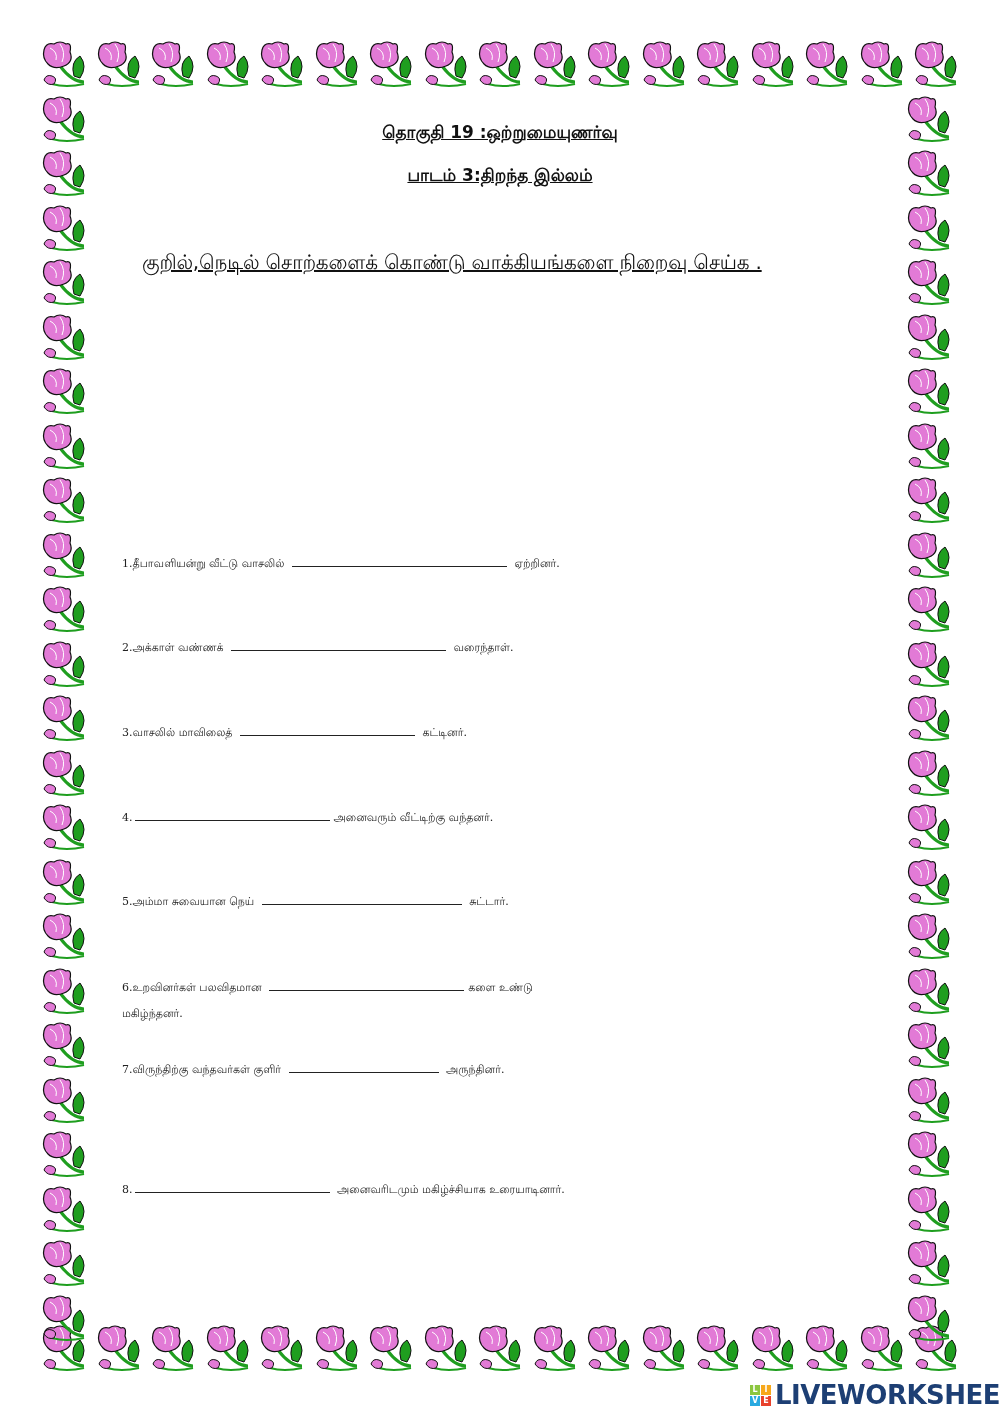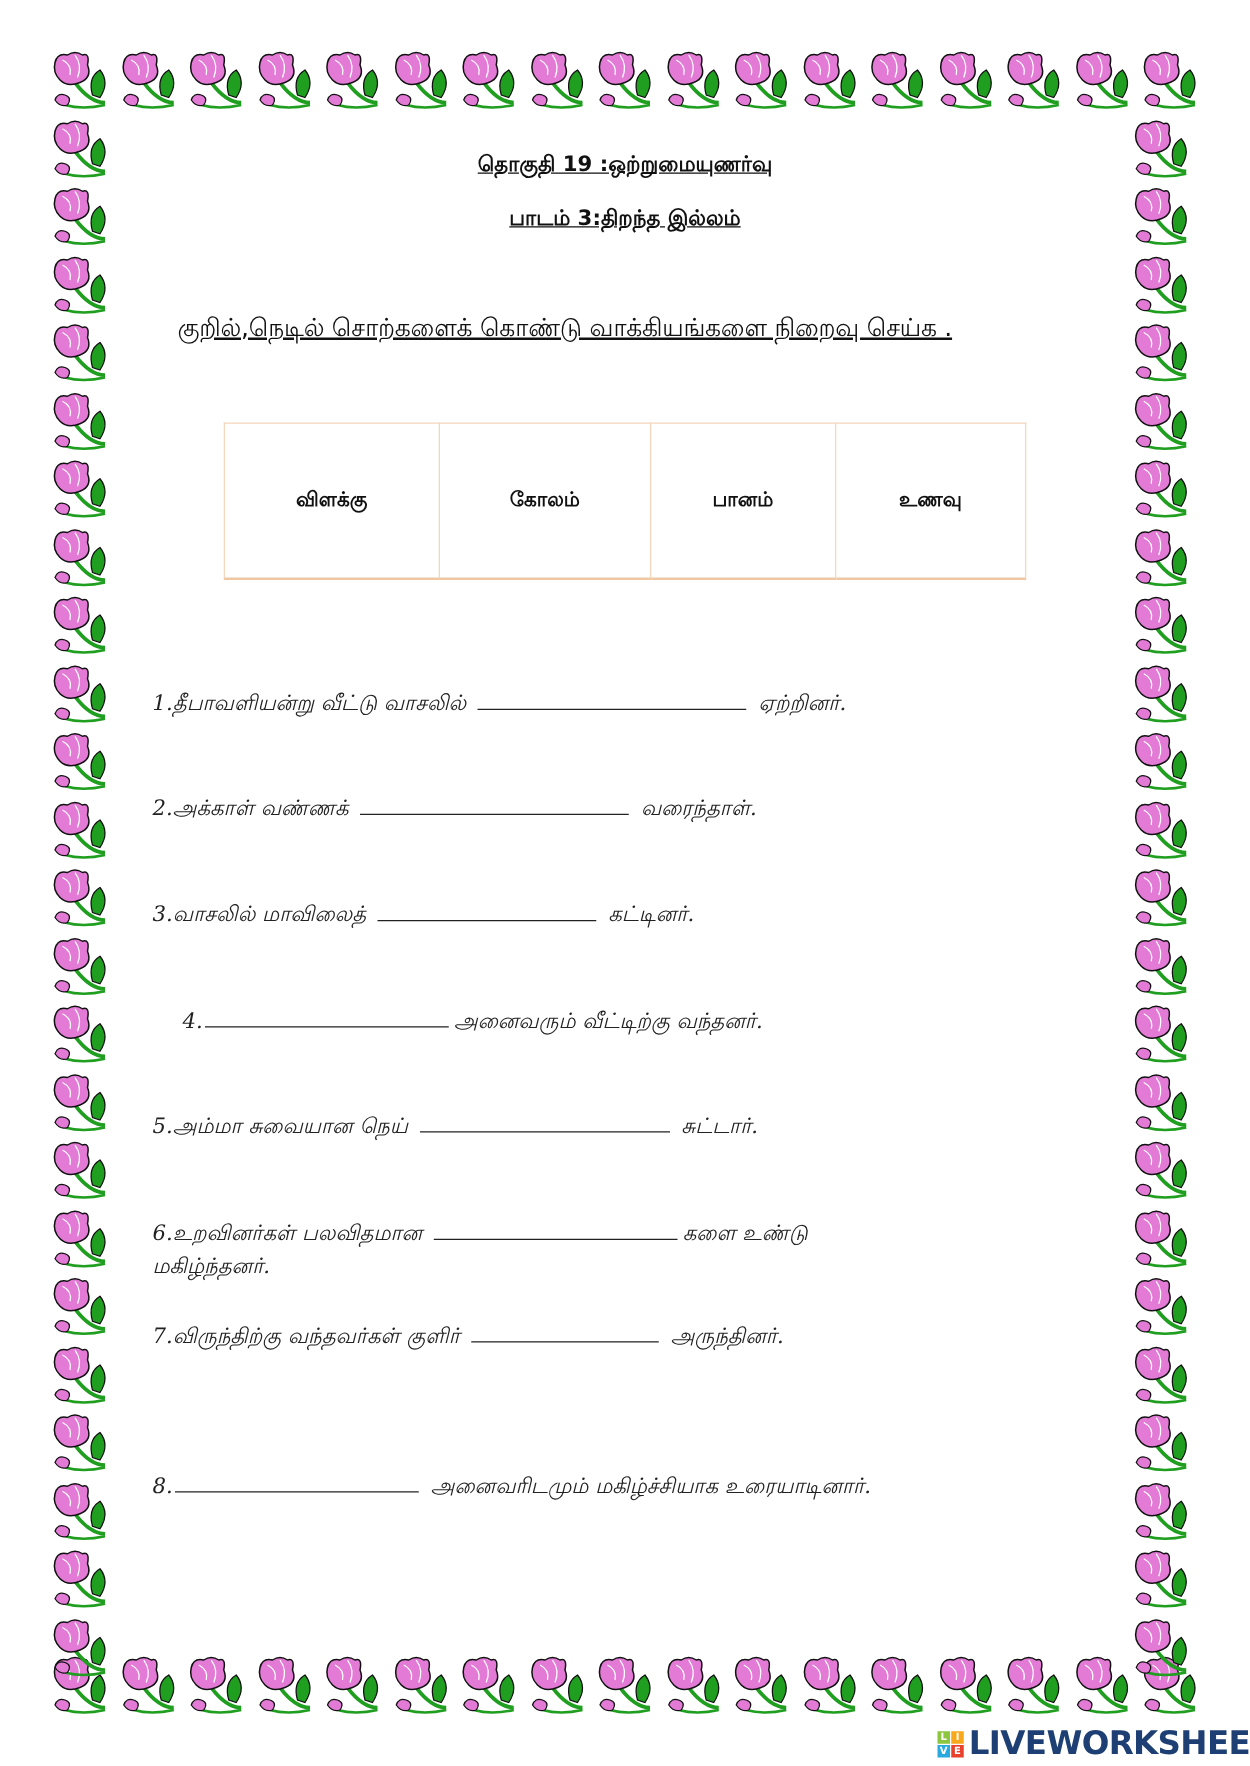--- a/index.html
+++ b/index.html
@@ -11,22 +11,22 @@
            font-family:"DejaVu Sans", sans-serif; font-weight:bold; font-size:17px;
            text-decoration:underline; }
   .instr { position:absolute; left:122px; top:250px; width:740px;
            font-family:"DejaVu Sans", sans-serif; font-weight:normal; font-size:20px;
            text-decoration:underline; white-space:nowrap; letter-spacing:-0.2px;margin-left:20px; }
   table.words { position:absolute; left:179px; top:338px; width:642px; height:126px;
                 border-collapse:collapse; }
   table.words td { border:1px solid #f3d6bd; text-align:center; vertical-align:middle;
                    font-family:"DejaVu Sans", sans-serif; font-weight:bold; font-size:16px; }
   table.words tr:first-child td { border-bottom:2px solid #efc7a3; }
-  .q { position:absolute; left:122px; font-family:"DejaVu Serif", serif; font-style:italic;
-       font-size:17px; color:#222; white-space:nowrap; line-height:26px; }
+  .q { position:absolute; left:122px; font-family:"DejaVu Serif", serif; 
+       font-size:11px; color:#222; white-space:nowrap; line-height:26px; }
   .blank { display:inline-block; border-bottom:1px solid #222; height:16px; vertical-align:baseline; margin:0 4px; }
   .lw { position:absolute; left:750px; top:1380px; display:flex; align-items:center; }
   .lw .badge { display:grid; grid-template-columns:10px 10px; grid-template-rows:10px 10px; gap:1px; margin-right:4px; }
   .lw .badge span { font-family:"DejaVu Sans", sans-serif; font-size:8px; font-weight:bold; color:#fff; text-align:center; line-height:10px; }
   .lw .name { font-family:"DejaVu Sans", sans-serif; font-weight:bold; font-size:26px; color:#1d3f74; letter-spacing:-0.5px; }
 </style>
 </head>
 <body>
 
 <div id="border">
@@ -832,26 +832,20 @@
     </div>
   </div>
 
 <div class="title" style="top:122px;">தொகுதி 19 :ஒற்றுமையுணர்வு</div>
 <div class="title" style="top:165px;">பாடம் 3:திறந்த இல்லம்</div>
 
 <div class="instr">குறில்,நெடில் சொற்களைக் கொண்டு வாக்கியங்களை நிறைவு செய்க .</div>
 
 <table class="words">
   <tbody>
-      <tr>
-    <td>விளக்கு</td>
-    <td>கோலம்</td>
-    <td>பானம்</td>
-    <td>உணவு</td>
-  </tr>
 </tbody>
   </table>
 
 <div class="q" style="top:550px;">
   <span>1.</span><span>தீபாவளியன்று வீட்டு வாசலில்</span>
   <span class="blank" style="width:215px;"></span>
   <span>ஏற்றினர்.</span>
 </div>
 
 <div class="q" style="top:634px;">
@@ -859,21 +853,21 @@
   <span class="blank" style="width:215px;"></span>
   <span>வரைந்தாள்.</span>
 </div>
 
 <div class="q" style="top:719px;">
   <span>3.</span><span>வாசலில் மாவிலைத்</span>
   <span class="blank" style="width:175px;"></span>
   <span>கட்டினர்.</span>
 </div>
 
-<div class="q" style="top:804px;margin-left:24px;">
+<div class="q" style="top:804px;">
   <span>4.</span><span class="blank" style="width:195px;margin-left:2px;"></span><span>அனைவரும் வீட்டிற்கு வந்தனர்.</span>
 </div>
 
 <div class="q" style="top:888px;">
   <span>5.</span><span>அம்மா சுவையான நெய்</span>
   <span class="blank" style="width:200px;"></span>
   <span>சுட்டார்.</span>
 </div>
 
 <div class="q" style="top:974px;">

